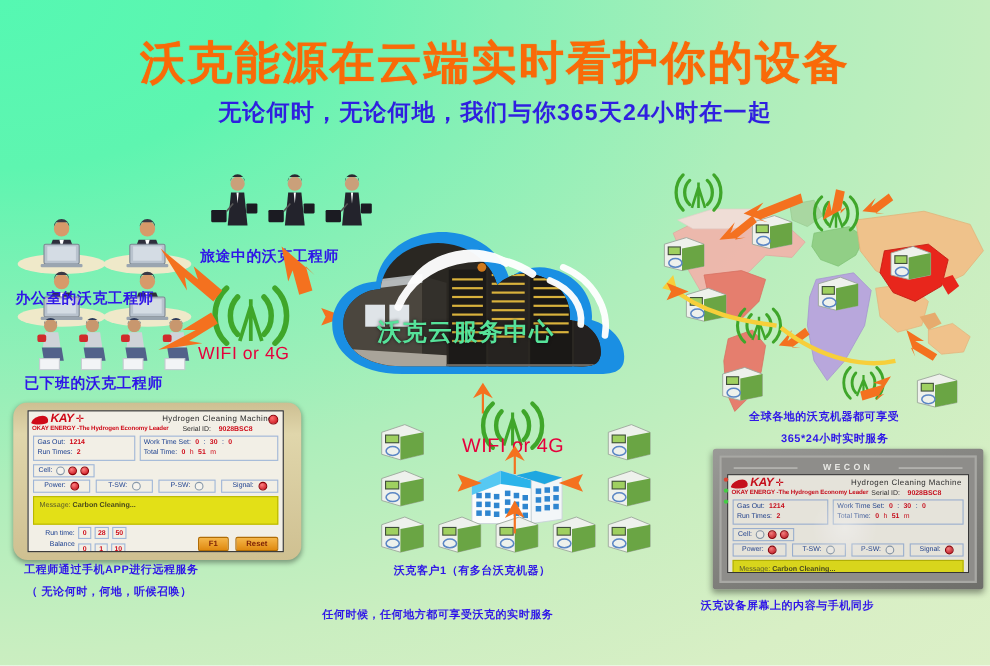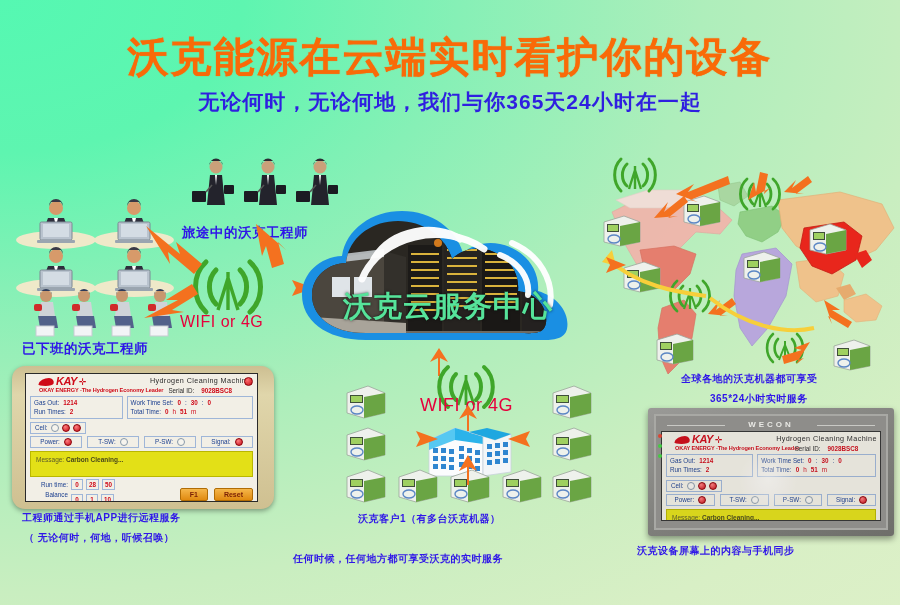--- a/index.html
+++ b/index.html
@@ -48,21 +48,21 @@
   }
   .phone-screen {
     width: 100%; height: 100%;
     background: #f2efe6;
     border: 1px solid #2a2a2a;
     position: relative;
     overflow: hidden;
   }
   .hmi-screen { font-size: 6.3px; color: #1b3f8f; }
 
-  .hmi-top { display: flex; padding: 2px 3px 0 13px; }
+  .hmi-top { display: flex; padding: 2px 3px 0 3px; }
   .brand-blk { width: 50%; }
   .brand-logo { display:flex; align-items:center; gap:2px; }
   .brand-mark {
     color: #cf0a18; font-weight: bold; font-size: 11px; font-style: italic;
     letter-spacing: -0.5px; line-height: 1;
   }
   .brand-swoosh {
     width: 15px; height: 8px; background: #cf0a18;
     border-radius: 60% 40% 50% 50% / 80% 70% 30% 20%;
     transform: skewX(-14deg);
@@ -331,20 +331,21 @@
         <circle cx="22" cy="8" r="7" fill="#d79a6a"></circle>
           <path d="M15 6 a7 7 0 0 1 14 0 l-2 -4 h-10 z" fill="#3a3a46"></path>
         <path d="M8 34 L14 18 L30 18 L36 34 Z" fill="#2e2e3c"></path>
         <path d="M20 18 L22 26 L24 18 Z" fill="#ffffff"></path>
         <rect x="6" y="22" width="32" height="18" rx="1.5" fill="#b9c3ce" stroke="#7d8893" stroke-width="1"></rect>
         <rect x="9" y="24" width="26" height="13" fill="#d4dce4"></rect>
         <rect x="3" y="40" width="38" height="3" rx="1" fill="#9aa5b0"></rect>
       </g>
     </g>
   </svg>
+  <div class="abs cap" style="left:14px; top:262px;">办公室的沃克工程师</div>
 
   <svg class="abs" style="left:186px; top:155px;" width="160" height="62">
     <g>
       <g transform="translate(4,4)">
         <circle cx="26" cy="8" r="6.5" fill="#caa07a"></circle>
           <path d="M19.5 6 a6.5 6.5 0 0 1 13 0 l-1.5 -4 h-10 z" fill="#2b2b33"></path>
         <path d="M17 46 L20 16 L32 16 L35 46 Z" fill="#23232c"></path>
         <path d="M25 16 L26 26 L27 16 Z" fill="#fff"></path>
         <rect x="2" y="32" width="14" height="11" rx="1" fill="#1b1b22"></rect>
           <path d="M16 33 L22 26" stroke="#555" stroke-width="1.5"></path>
@@ -504,21 +505,21 @@
       <g fill="none" stroke="#ffffff" stroke-width="7" stroke-linecap="round" opacity=".96">
         <path d="M86 54 C104 24 148 18 172 34"></path>
         <path d="M74 74 C92 30 156 16 196 44"></path>
       </g>
       <g fill="none" stroke="#ffffff" stroke-width="6" stroke-linecap="round" opacity=".96">
         <path d="M212 50 C232 58 242 74 240 90"></path>
         <path d="M224 38 C252 50 266 76 262 100"></path>
       </g>
     </svg>
   </div>
-  <div class="abs" style="left:343px; top:287px; font-size:29px; font-weight:bold; color:#56e39a; letter-spacing:1px; text-shadow:0 0 3px rgba(0,0,0,.7);">沃克云服务中心</div>
+  <div class="abs" style="left:343px; top:287px; font-size:22px; font-weight:bold; color:#56e39a; letter-spacing:1px; text-shadow:0 0 3px rgba(0,0,0,.7);">沃克云服务中心</div>
 
   <svg class="abs" style="left:588px; top:252px;" width="40" height="26">
     <path d="M0 13 L22 13 L18 5 L38 13 L18 21 L22 13" fill="#f4711f"></path>
   </svg>
 
   <svg class="abs" style="left:424px; top:348px;" width="30" height="28">
     <path d="M14 28 L14 10 L6 14 L15 0 L24 14 L16 10 L16 28" fill="#f4711f"></path>
   </svg>
 
   <svg class="abs tower" style="left:440px; top:364px;" width="52" height="44">

